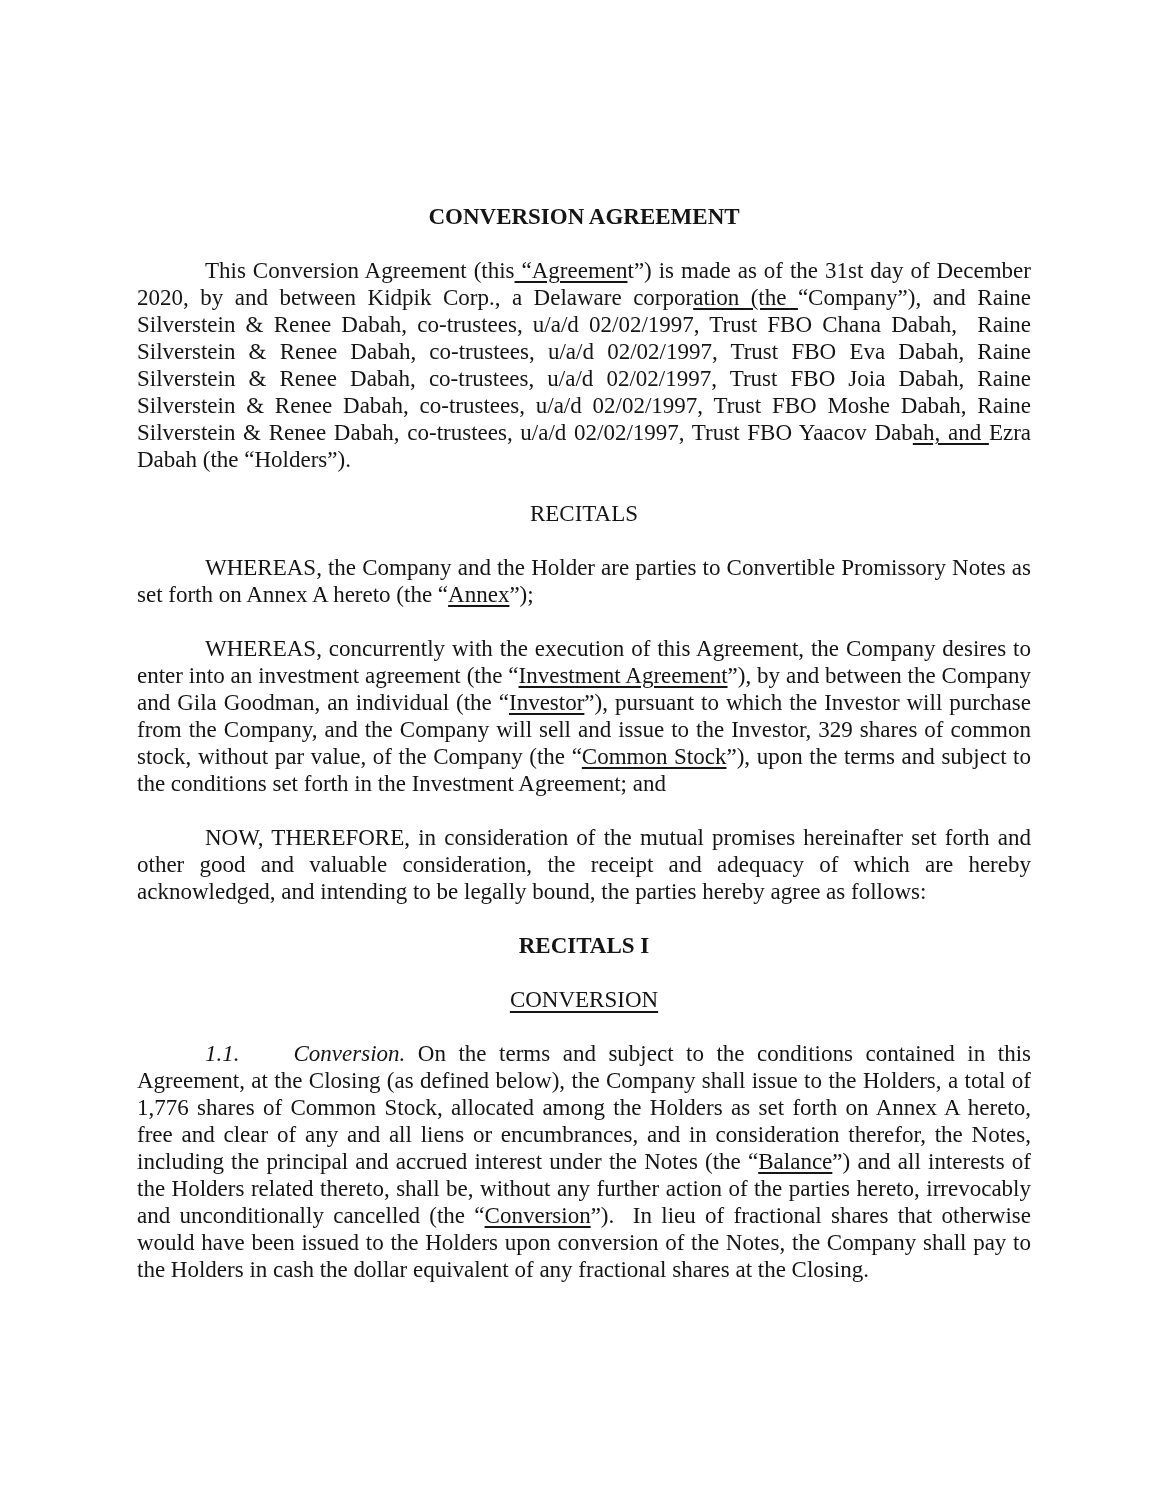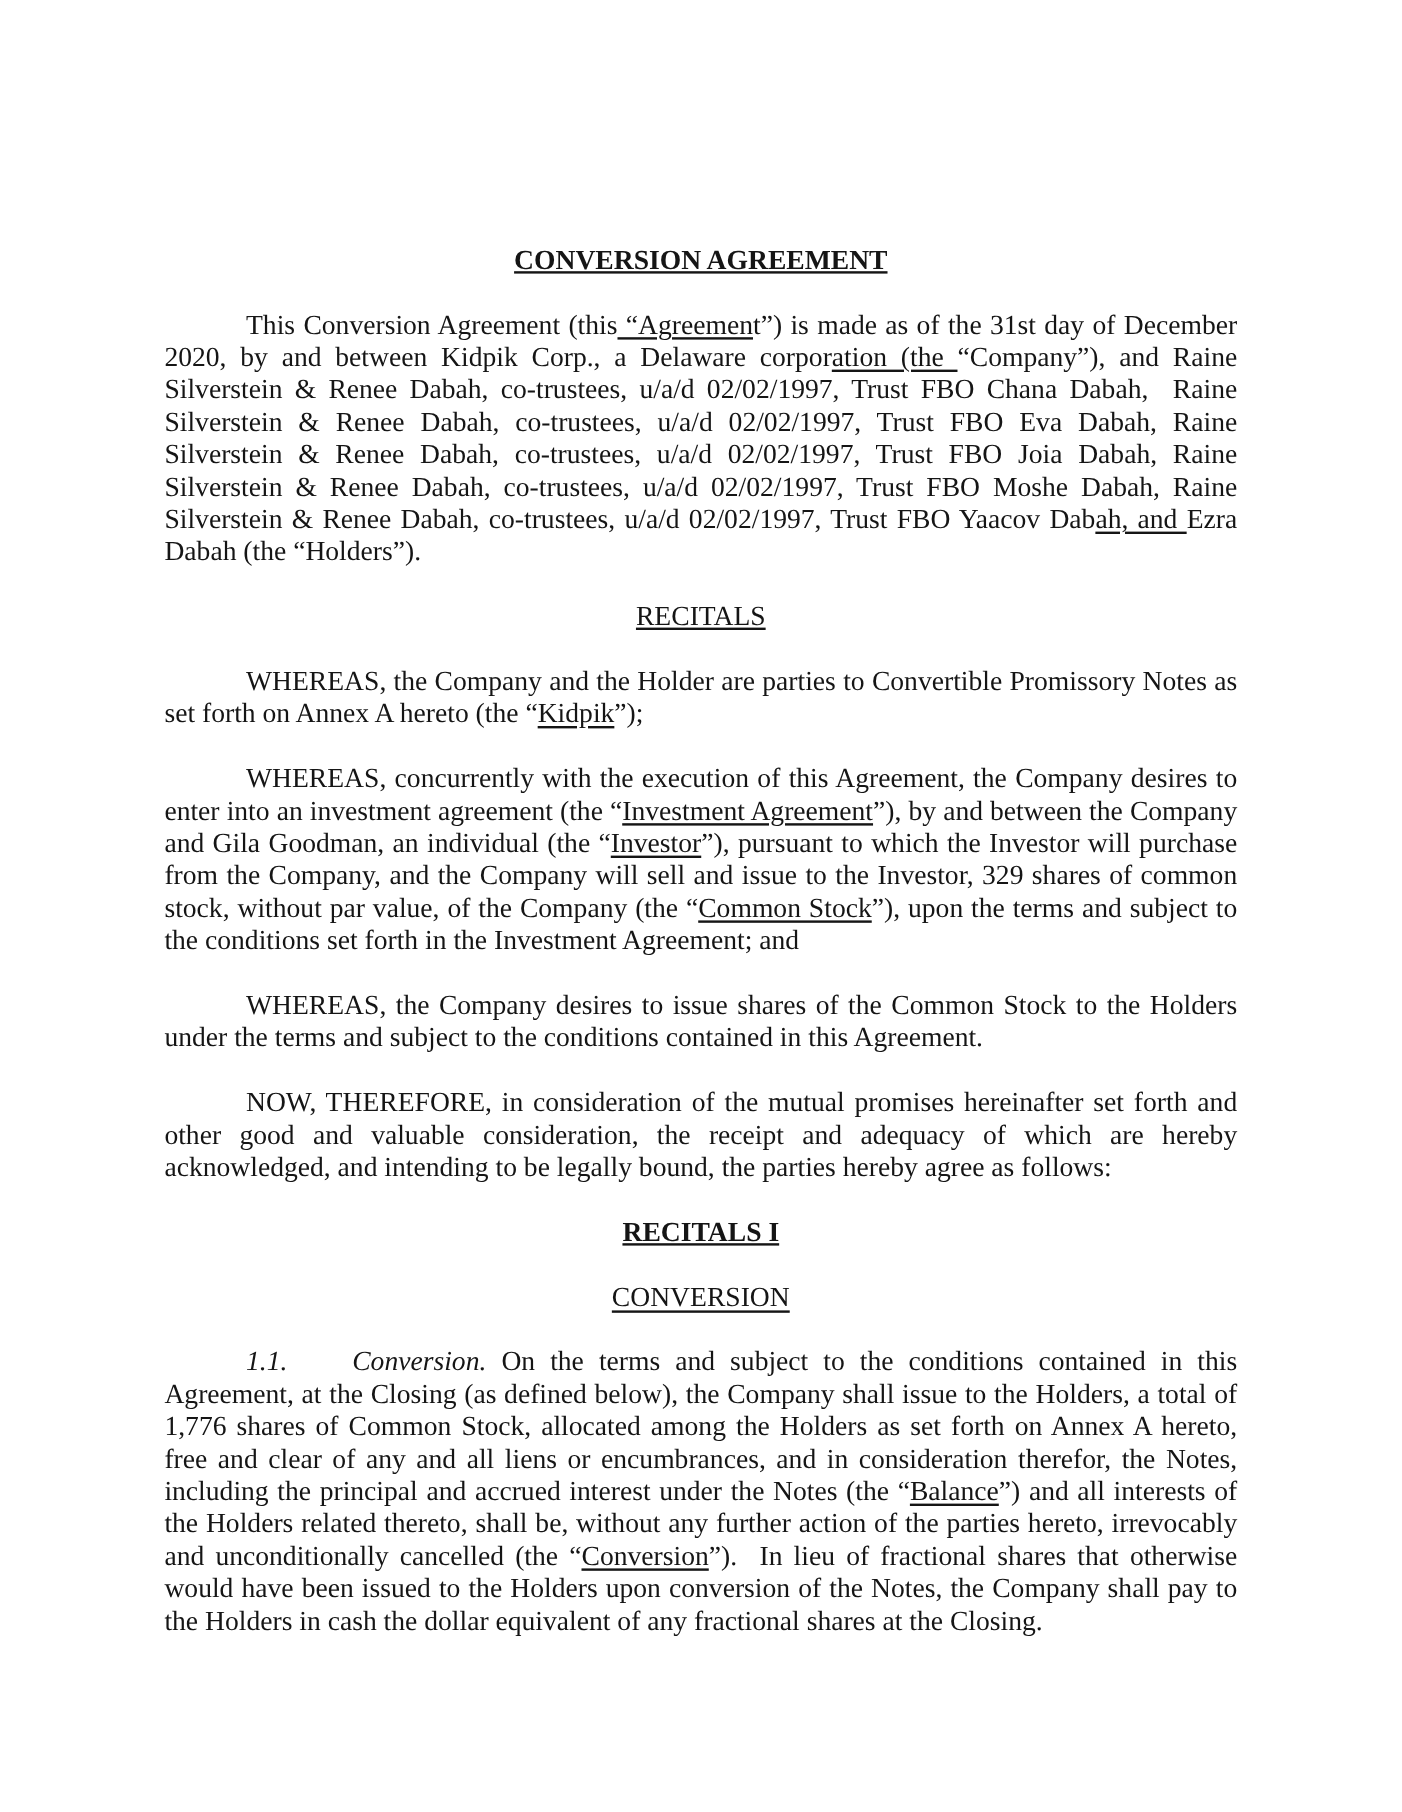--- a/index.html
+++ b/index.html
@@ -16,21 +16,21 @@
     height: 1510px;
     padding: 203px 137px 0 137px;
     background: #ffffff;
   }
   .block {
     font-size: 23px;
     line-height: 27px;
     font-weight: normal;
     margin-bottom: 27px;
   }
-  .center { text-align: center; text-decoration: underline; }
+  .center { text-align: center; }
   .bold { font-weight: bold; }
   .para {
     text-align: justify;
     text-indent: 68px;
   }
   .u {
     text-decoration: underline;
     text-decoration-thickness: 2px;
     text-underline-offset: 3px;
   }
@@ -45,25 +45,24 @@
 </head>
 <body>
 
 <main class="page">
   <h1 class="block center bold">CONVERSION AGREEMENT</h1>
 
   <p class="block para"><span>This Conversion Agreement (this</span><span class="u">&nbsp;“Agreemen</span><span>t”) is made as of the 31st day of December 2020, by and between Kidpik Corp., a Delaware corpor</span><span class="u">ation (the </span><span>“Company”), and Raine Silverstein &amp; Renee Dabah, co-trustees, u/a/d 02/02/1997, Trust FBO Chana Dabah,&nbsp; Raine Silverstein &amp; Renee Dabah, co-trustees, u/a/d 02/02/1997, Trust FBO Eva Dabah, Raine Silverstein &amp; Renee Dabah, co-trustees, u/a/d 02/02/1997, Trust FBO Joia Dabah, Raine Silverstein &amp; Renee Dabah, co-trustees, u/a/d 02/02/1997, Trust FBO Moshe Dabah, Raine Silverstein &amp; Renee Dabah, co-trustees, u/a/d 02/02/1997, Trust FBO Yaacov Dab</span><span class="u">ah, and </span><span>Ezra Dabah (the “Holders”).</span></p>
 
   <h2 class="block center">RECITALS</h2>
 
-  <p class="block para"><span>WHEREAS, the Company and the Holder are parties to Convertible Promissory Notes as set forth on Annex A hereto (the “</span><span class="u">Kidpik</span><span>”);</span></p>
+  <p class="block para"><span>WHEREAS, the Company and the Holder are parties to Convertible Promissory Notes as set forth on Annex A hereto (the “</span><span class="u">Annex</span><span>”);</span></p>
 
   <p class="block para"><span>WHEREAS, concurrently with the execution of this Agreement, the Company desires to enter into an investment agreement (the “</span><span class="u">Investment Agreement</span><span>”), by and between the Company and Gila Goodman, an individual (the “</span><span class="u">Investor</span><span>”), pursuant to which the Investor will purchase from the Company, and the Company will sell and issue to the Investor, 329 shares of common stock, without par value, of the Company (the “</span><span class="u">Common Stock</span><span>”), upon the terms and subject to the conditions set forth in the Investment Agreement; and</span></p>
 
-  <p class="block para"><span>WHEREAS, the Company desires to issue shares of the Common Stock to the Holders under the terms and subject to the conditions contained in this Agreement.</span></p>
 
   <p class="block para"><span>NOW, THEREFORE, in consideration of the mutual promises hereinafter set forth and other good and valuable consideration, the receipt and adequacy of which are hereby acknowledged, and intending to be legally bound, the parties hereby agree as follows:</span></p>
 
   <h2 class="block center bold">RECITALS I</h2>
 
   <h2 class="block center u">CONVERSION</h2>
 
   <p class="block para"><span class="i">1.1.</span><span class="tab"></span><span class="i">Conversion.</span><span> On the terms and subject to the conditions contained in this Agreement, at the Closing (as defined below), the Company shall issue to the Holders, a total of 1,776 shares of Common Stock, allocated among the Holders as set forth on Annex A hereto, free and clear of any and all liens or encumbrances, and in consideration therefor, the Notes, including the principal and accrued interest under the Notes (the “</span><span class="u">Balance</span><span>”) and all interests of the Holders related thereto, shall be, without any further action of the parties hereto, irrevocably and unconditionally cancelled (the “</span><span class="u">Conversion</span><span>”).&nbsp; In lieu of fractional shares that otherwise would have been issued to the Holders upon conversion of the Notes, the Company shall pay to the Holders in cash the dollar equivalent of any fractional shares at the Closing.</span></p>
 </main>
 

